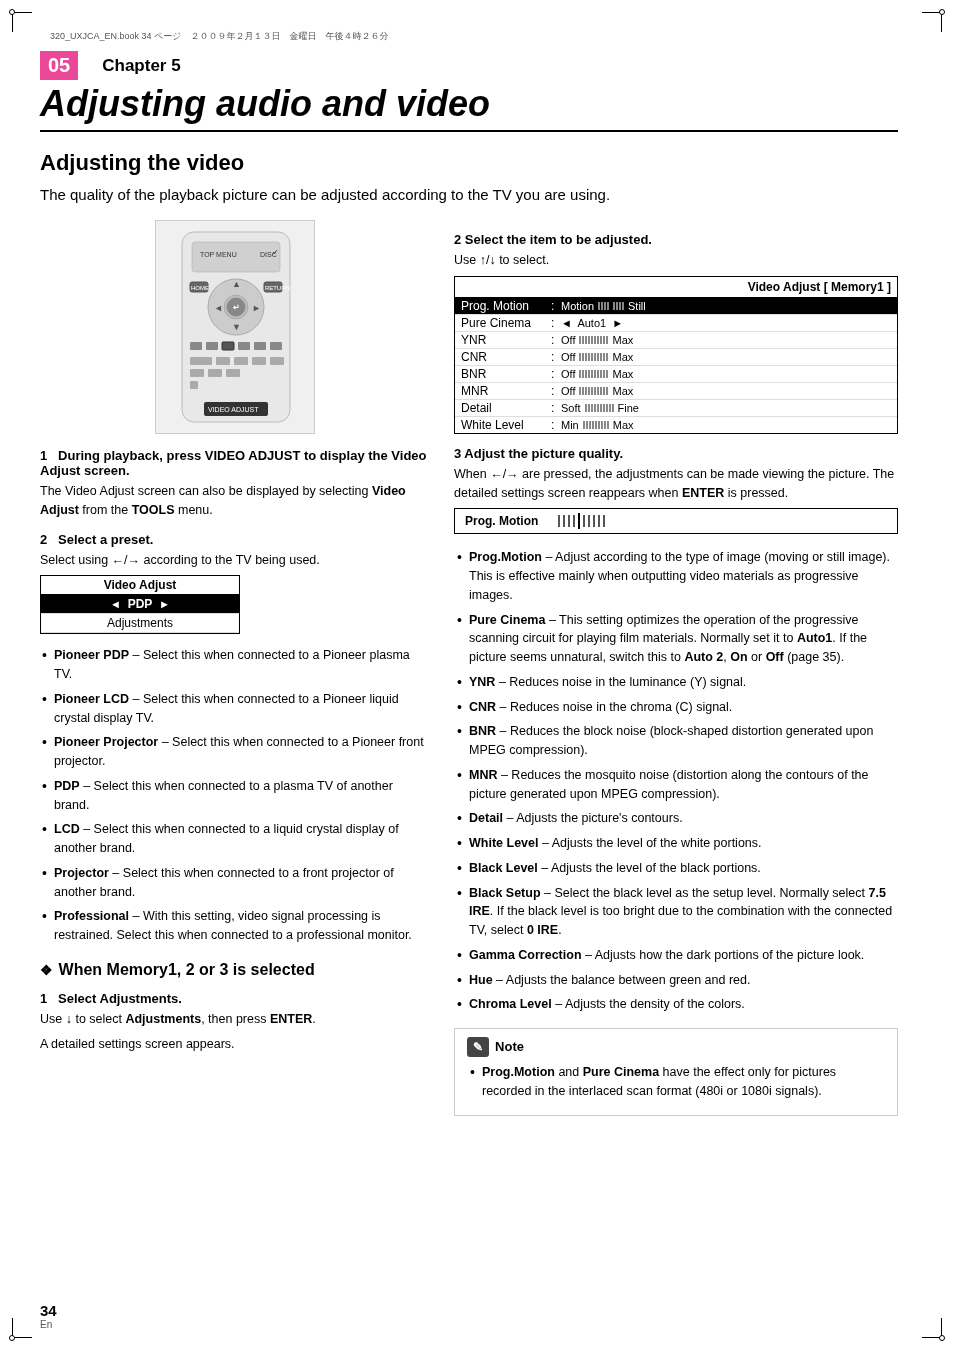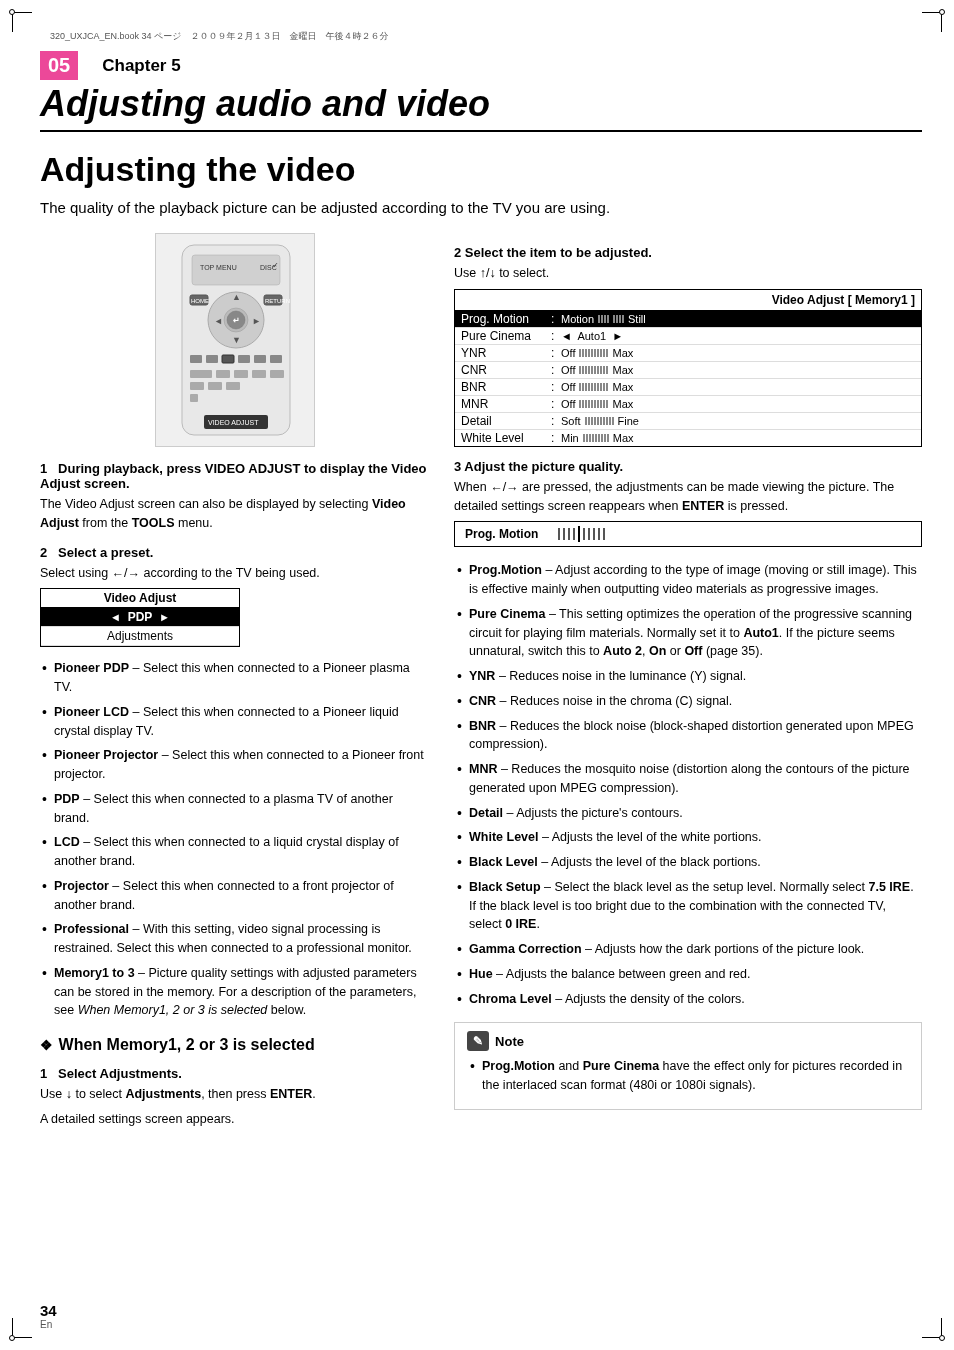--- a/index.html
+++ b/index.html
@@ -9,21 +9,21 @@
       background: #fff;
       font-family: Arial, Helvetica, sans-serif;
       font-size: 13px;
       color: #000;
       position: relative;
     }
 
     .page-container {
       width: 954px;
       min-height: 1350px;
-      padding: 30px 32px 40px 40px;
+      padding: 30px 56px 40px 40px;
       position: relative;
       background: #fff;
     }
 
     
     .corner-mark {
       position: absolute;
       width: 20px;
       height: 20px;
       border-color: #000;
@@ -81,21 +81,21 @@
       font-size: 36px;
       font-weight: bold;
       border-bottom: 2px solid #000;
       padding-bottom: 6px;
       margin-bottom: 18px;
       line-height: 1.1;
       font-style: italic;
     }
 
     .section-title {
-      font-size: 34px;
+      font-size: 22px;
       font-weight: bold;
       margin-bottom: 8px;
     }
 
     .intro-text {
       font-size: 15px;
       margin-bottom: 14px;
       line-height: 1.5;
     }
 
@@ -479,21 +479,20 @@
       </div>
 
       <ul class="bullet-list">
         <li><span class="bold-term">Pioneer PDP</span> – Select this when connected to a Pioneer plasma TV.</li>
         <li><span class="bold-term">Pioneer LCD</span> – Select this when connected to a Pioneer liquid crystal display TV.</li>
         <li><span class="bold-term">Pioneer Projector</span> – Select this when connected to a Pioneer front projector.</li>
         <li><span class="bold-term">PDP</span> – Select this when connected to a plasma TV of another brand.</li>
         <li><span class="bold-term">LCD</span> – Select this when connected to a liquid crystal display of another brand.</li>
         <li><span class="bold-term">Projector</span> – Select this when connected to a front projector of another brand.</li>
         <li><span class="bold-term">Professional</span> – With this setting, video signal processing is restrained. Select this when connected to a professional monitor.</li>
-        <li><span class="bold-term">Memory1 to 3</span> – Picture quality settings with adjusted parameters can be stored in the memory. For a description of the parameters, see <em>When Memory1, 2 or 3 is selected</em> below.</li>
       </ul>
 
       <div class="diamond-section">
         <div class="diamond-title">
           <span class="diamond-icon">❖</span>
           <span>When Memory1, 2 or 3 is selected</span>
         </div>
 
         <div class="step-header">1 &nbsp; Select Adjustments.</div>
         <div class="step-sub">

